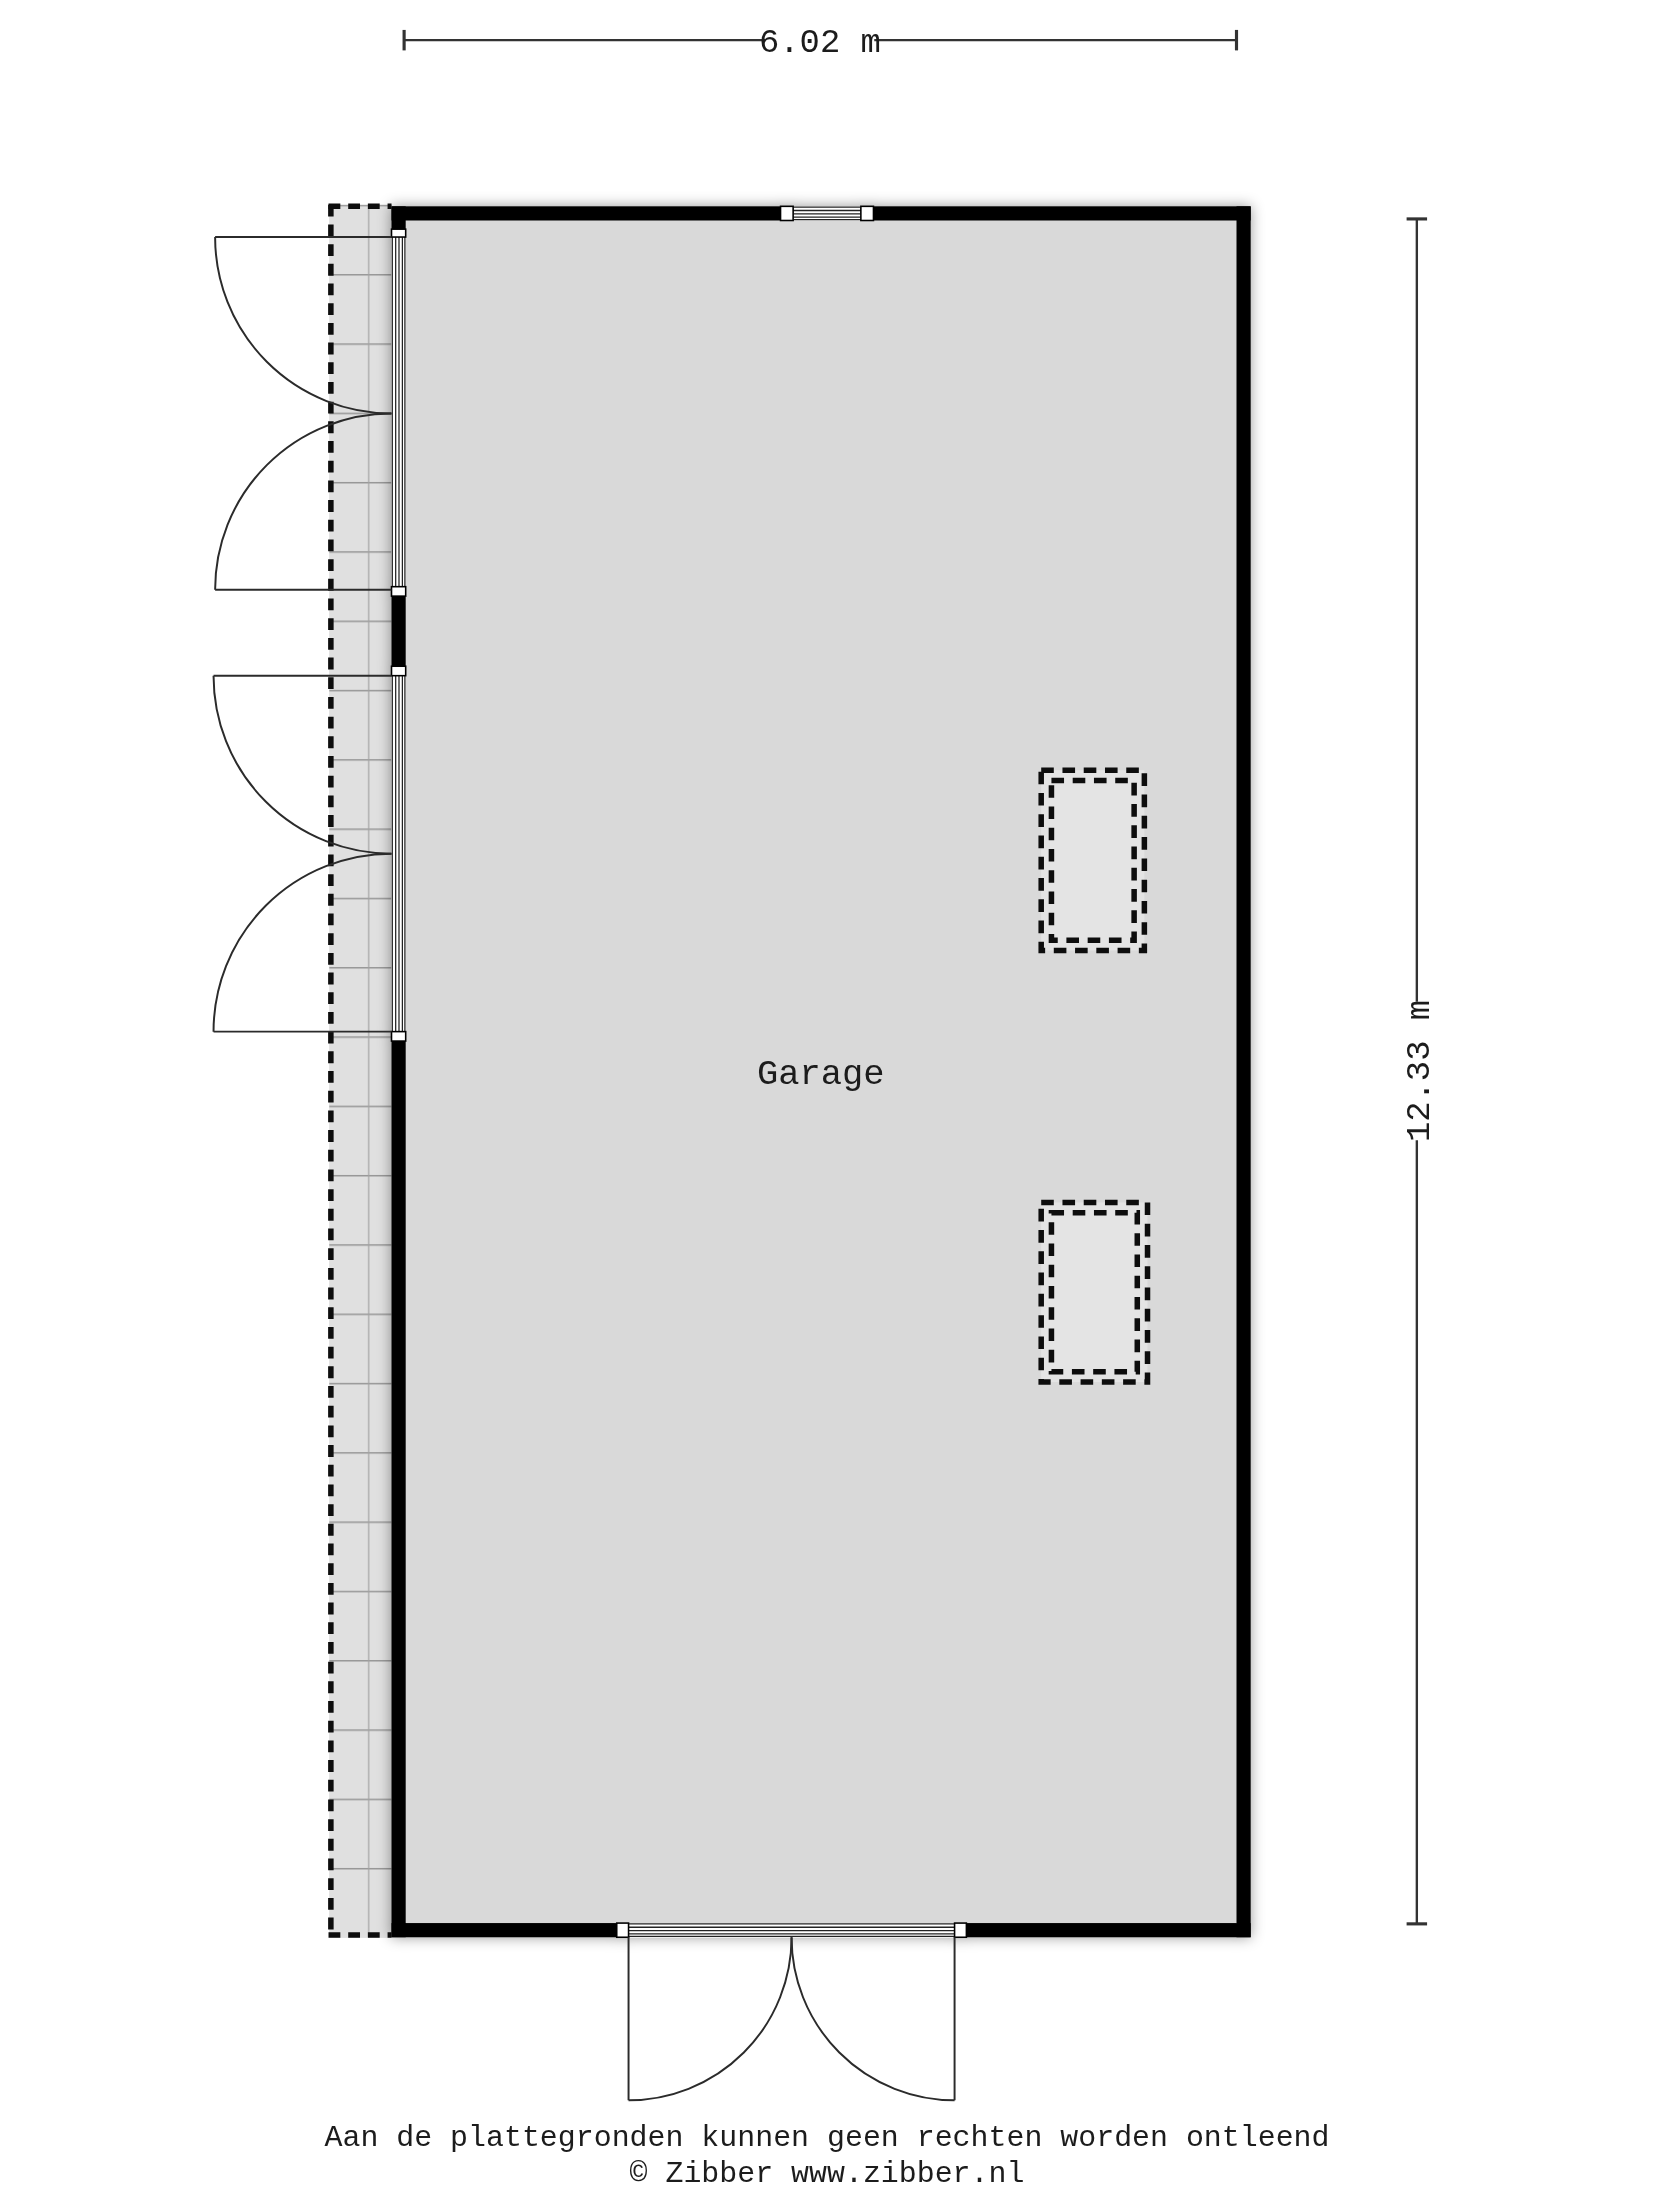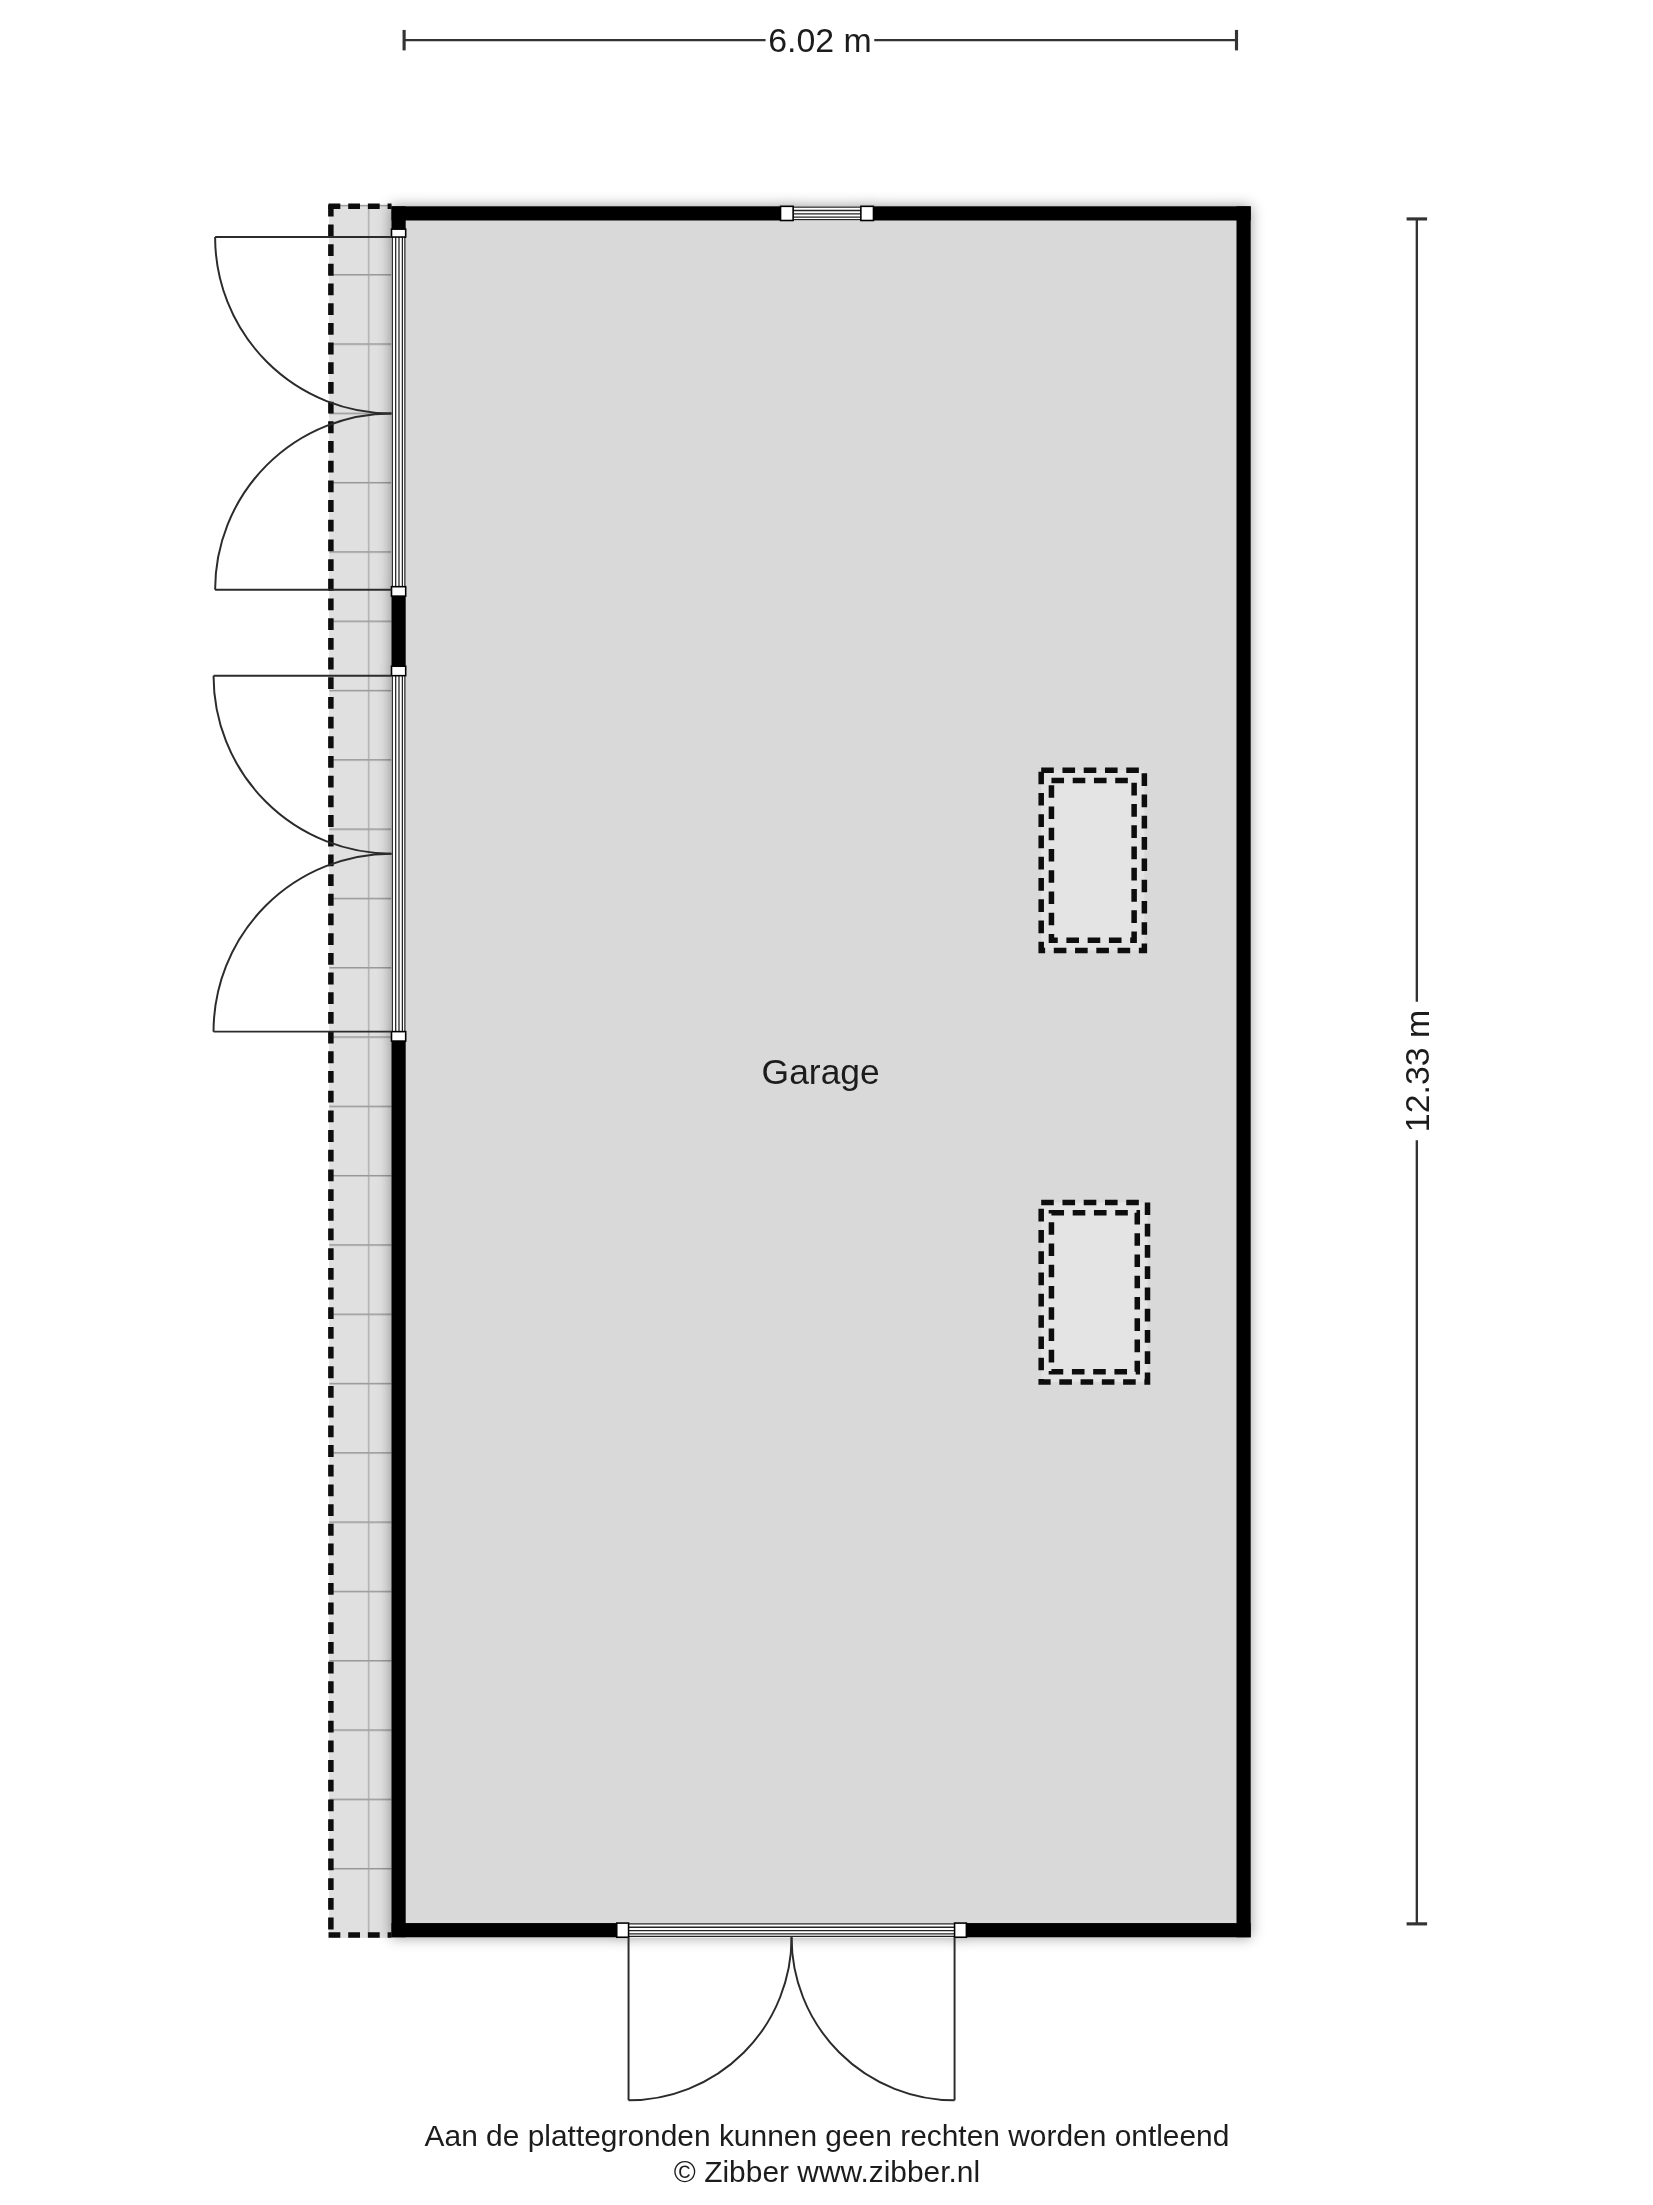--- a/index.html
+++ b/index.html
@@ -1,20 +1,20 @@
 <!DOCTYPE html>
 <html style="font-size:12.6px"><head>
 <meta charset="utf-8">
 <style>
   html,body{margin:0;padding:0;background:#ffffff;}
   .canvas{
     position:relative;
     width:1470px;height:2205px;
     background:#ffffff;
-    font-family:Liberation Sans, sans-serif;
+    font-family:Liberation Mono, monospace;
     overflow:hidden;
   }
   svg{position:absolute;left:0;top:0;}
   text{fill:#1c1c1c;}
   .dim-text{font-size:43px;}
   .room-text{font-size:45px;}
   .footer-text{font-size:38px;}
 </style>
 </head>
 <body>

